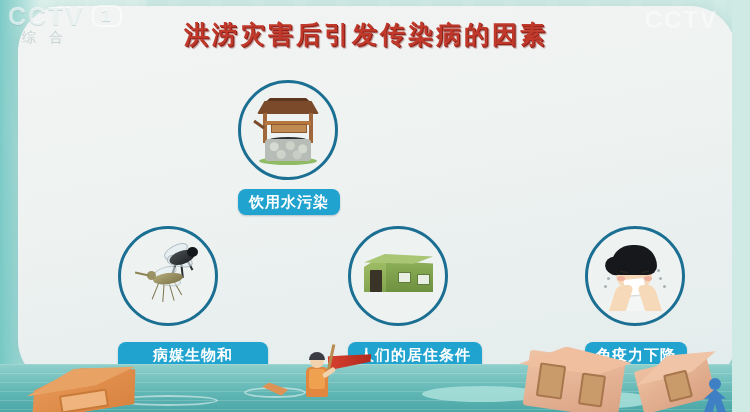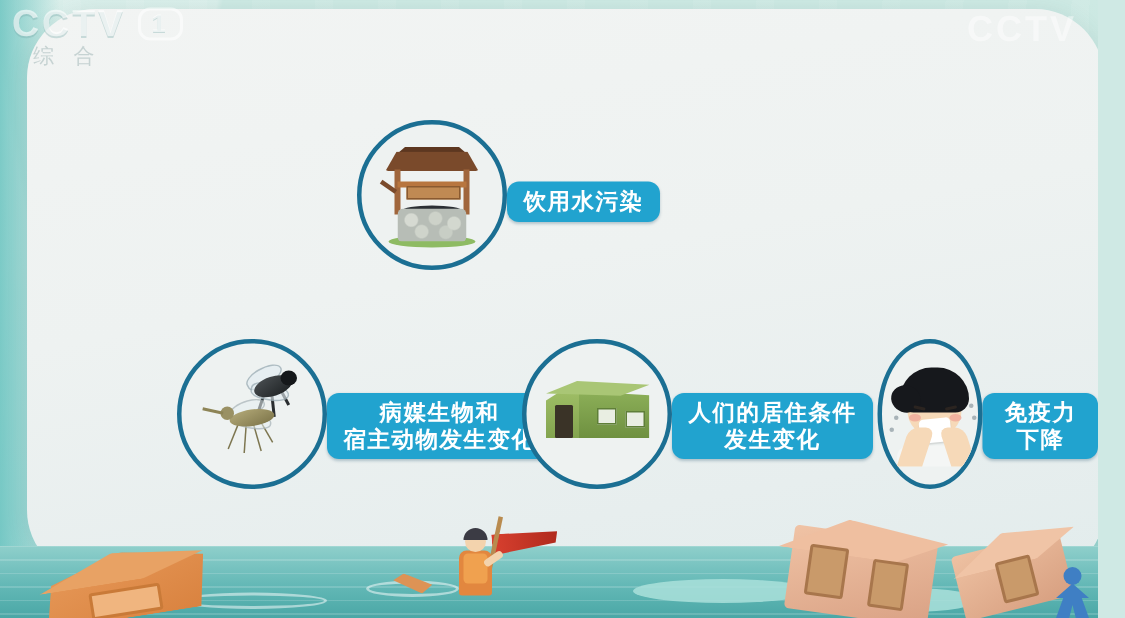--- a/index.html
+++ b/index.html
@@ -42,21 +42,21 @@
     letter-spacing:2px;color:rgba(255,255,255,.45);}
 
   
   .title{position:absolute;left:0;right:0;top:18px;text-align:center;
     font-size:25px;font-weight:bold;letter-spacing:3px;
     color:#c0392b;
     text-shadow:1px 1px 0 #8f2018, 2px 2px 1px rgba(120,25,20,.45);
     font-family:"DejaVu Sans","Liberation Sans",sans-serif;}
 
   
-  .node{position:absolute;display:flex;flex-direction:row;align-items:center;}
+  .node{position:absolute;display:flex;flex-direction:column;align-items:flex-start;}
   .circle{width:94px;height:94px;border-radius:50%;
     border:3px solid #1b6f93;background:#eef2f1;
     display:flex;align-items:center;justify-content:center;position:relative;overflow:hidden;}
   .badge{margin-top:9px;background:#21a3cf;color:#fff;
     border-radius:8px;padding:4px 11px;font-size:15px;font-weight:bold;
     letter-spacing:1px;line-height:1.22;text-align:center;white-space:pre-line;
     box-shadow:0 1px 2px rgba(0,60,90,.25);
     font-family:"DejaVu Sans","Liberation Sans",sans-serif;}
 
   
@@ -234,20 +234,21 @@
 
   <div class="card"></div>
 
   <div class="cctv-logo">
     <span>CCTV</span>
     <span class="num">1</span>
   </div>
   <div class="cctv-sub">综合</div>
   <div class="cctv-wm">CCTV</div>
 
+  <div class="title">洪涝灾害后引发传染病的因素</div>
 
   <div class="node" id="node-well">
     <div class="circle">
       <div class="well">
         <div class="well-roof2"></div>
         <div class="well-roof"></div>
         <div class="well-post l"></div>
         <div class="well-post r"></div>
         <div class="well-beam"></div>
         <div class="well-bar"></div>

